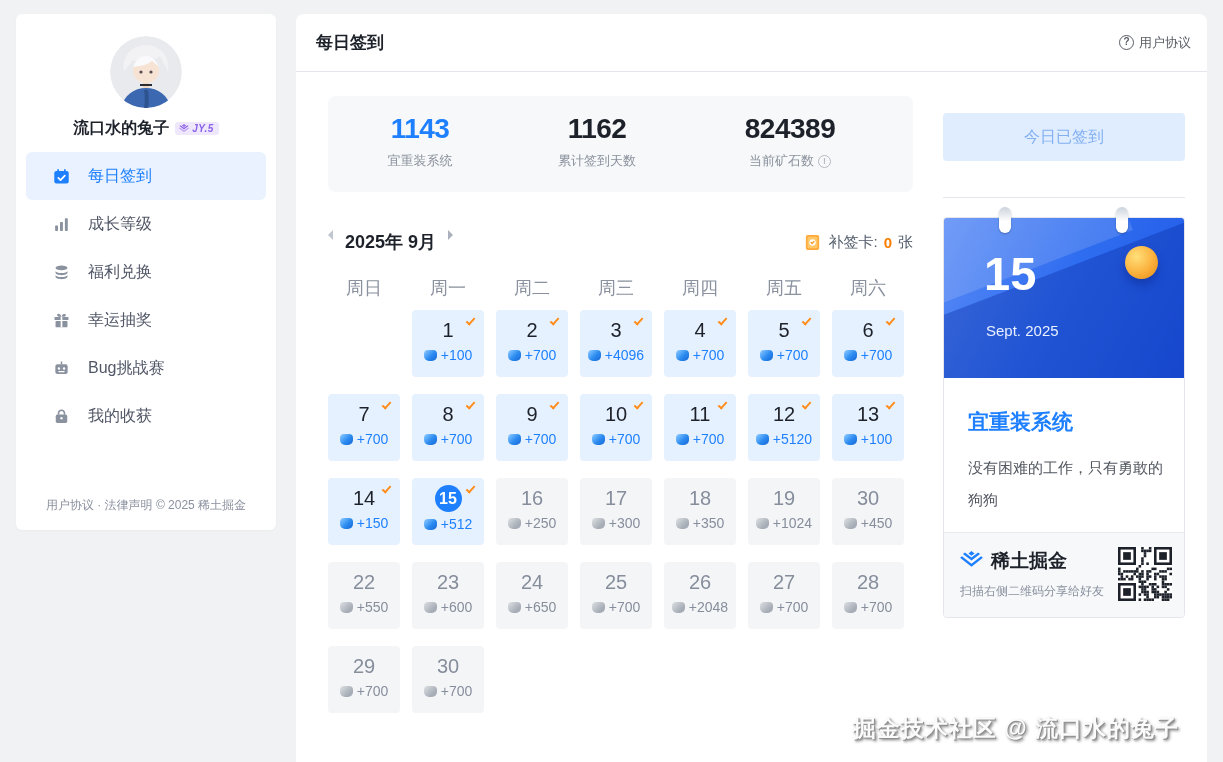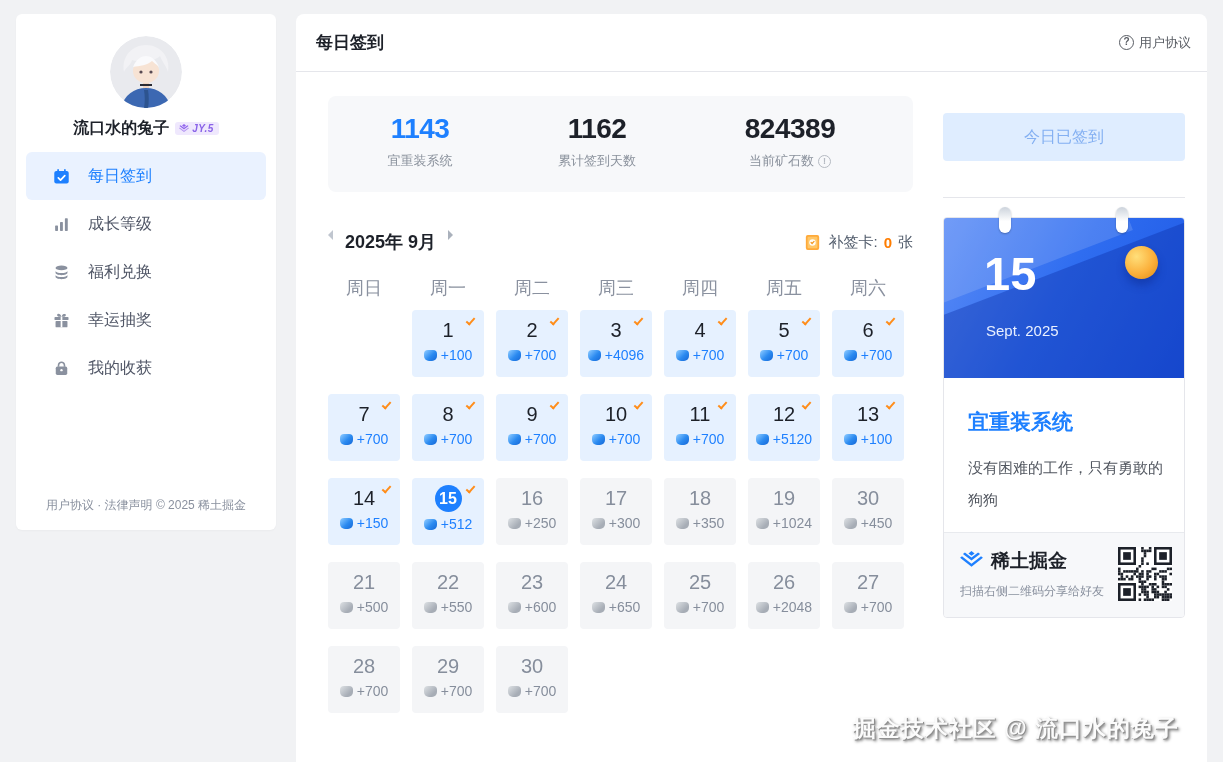--- a/index.html
+++ b/index.html
@@ -166,20 +166,32 @@
             <svg viewBox="0 0 16 16" width="17" height="17">
               <path d="M5 1.7c1.4 0 2.5 1.1 2.9 2.7-1.6.3-3 0-3.7-.7C3.5 2.9 4 1.7 5 1.7zm6 0c-1.4 0-2.5 1.1-2.9 2.7 1.6.3 3 0 3.7-.7.7-.8.2-2-1-2z" fill="currentColor"></path>
               <rect x="1.4" y="4.6" width="13.2" height="3" rx=".8" fill="currentColor"></rect>
               <rect x="2.4" y="8.4" width="11.2" height="6" rx=".8" fill="currentColor"></rect>
               <rect x="7.2" y="4.6" width="1.6" height="9.8" fill="#fff"></rect>
             </svg>
           </span>
     <span class="label">幸运抽奖</span>
   </div>
 
+  <div class="menu-item">
+    <span class="icon">
+            <svg viewBox="0 0 16 16" width="17" height="17">
+              <rect x="7.3" y="1.4" width="1.4" height="2.6" fill="currentColor"></rect>
+              <rect x="2.2" y="4" width="11.6" height="9.2" rx="2" fill="currentColor"></rect>
+              <circle cx="5.6" cy="8" r="1.1" fill="#fff"></circle>
+              <circle cx="10.4" cy="8" r="1.1" fill="#fff"></circle>
+              <rect x="5" y="10.3" width="6" height="1.2" rx=".6" fill="#fff"></rect>
+            </svg>
+          </span>
+    <span class="label">Bug挑战赛</span>
+  </div>
 
   <div class="menu-item">
     <span class="icon">
             <svg viewBox="0 0 16 16" width="17" height="17">
               <path d="M5.2 6.4V4.9a2.8 2.8 0 1 1 5.6 0v1.5" stroke="currentColor" stroke-width="1.5" fill="none"></path>
               <rect x="2.6" y="6.2" width="10.8" height="7.8" rx="1.5" fill="currentColor"></rect>
               <circle cx="8" cy="9.6" r="1.1" fill="#fff"></circle>
             </svg>
           </span>
     <span class="label">我的收获</span>
@@ -424,28 +436,20 @@
 
   <div class="day-cell future">
     
     <span class="day-num">30</span>
     <div class="reward">
             <span class="ore"></span>
             <span class="reward-val">+450</span>
           </div>
   </div>
 
-  <div class="day-cell future">
-    
-    <span class="day-num">21</span>
-    <div class="reward">
-            <span class="ore"></span>
-            <span class="reward-val">+500</span>
-          </div>
-  </div>
 
   <div class="day-cell future">
     
     <span class="day-num">22</span>
     <div class="reward">
             <span class="ore"></span>
             <span class="reward-val">+550</span>
           </div>
   </div>
 

